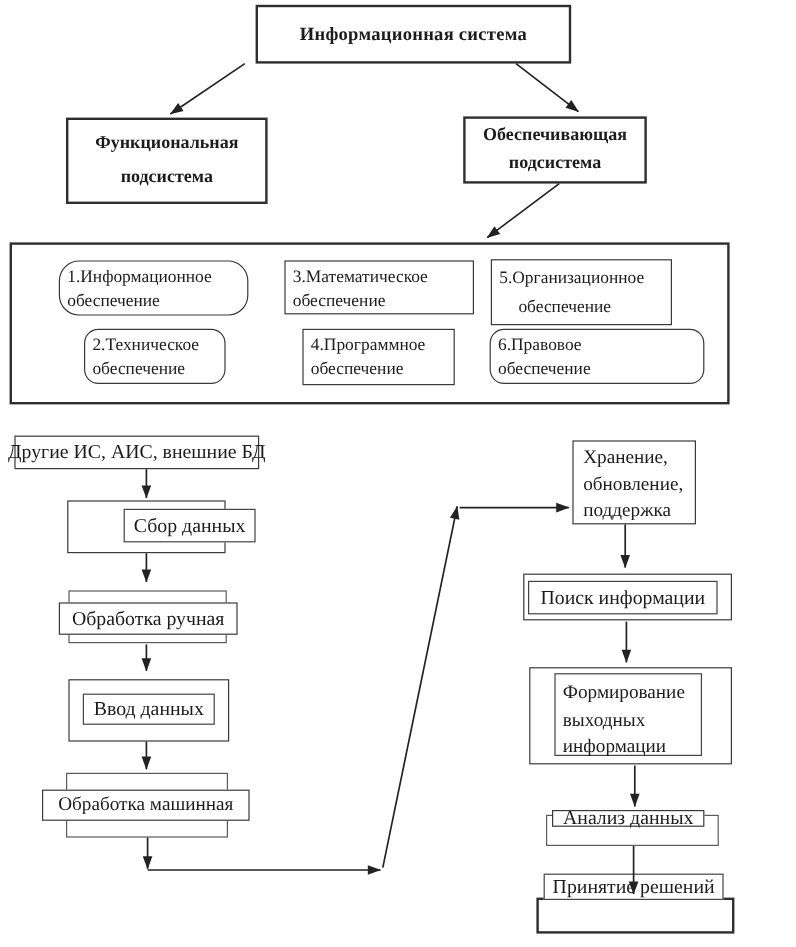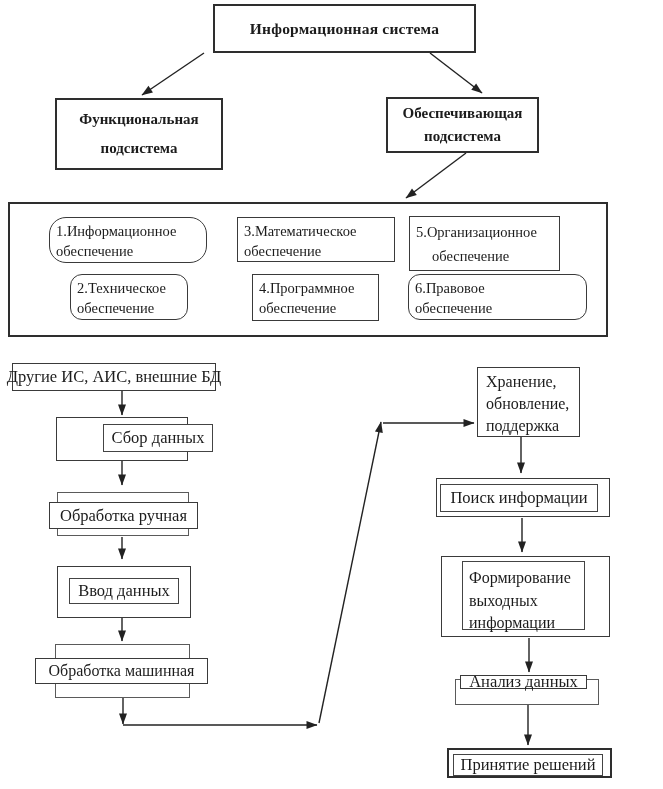--- a/index.html
+++ b/index.html
@@ -150,17 +150,17 @@
     <span class="left-text">выходных</span>
     <span class="left-text">информации</span>
   </div>
 
   <div class="box back z1" style="left:455px;top:679px;width:144px;height:26px;"></div>
   <div class="box b15 center fs-flow z2" style="left:460px;top:675px;width:127px;height:14px;">
     <span>Анализ данных</span>
   </div>
 
   <div class="box b2 z1" style="left:447px;top:748px;width:165px;height:30px;"></div>
-  <div class="box b1 center fs-flow z2" style="left:453px;top:754px;width:150px;height:22px;">
+  <div class="box b1 center fs-flow z2" style="left:453px;top:728px;width:150px;height:22px;">
     <span>Принятие решений</span>
   </div>
 
 </div>
 
 </body></html>

